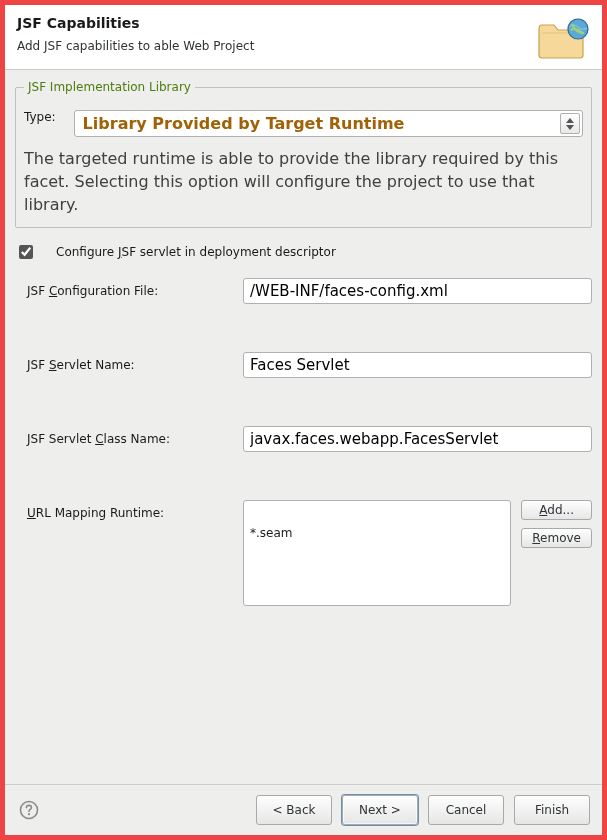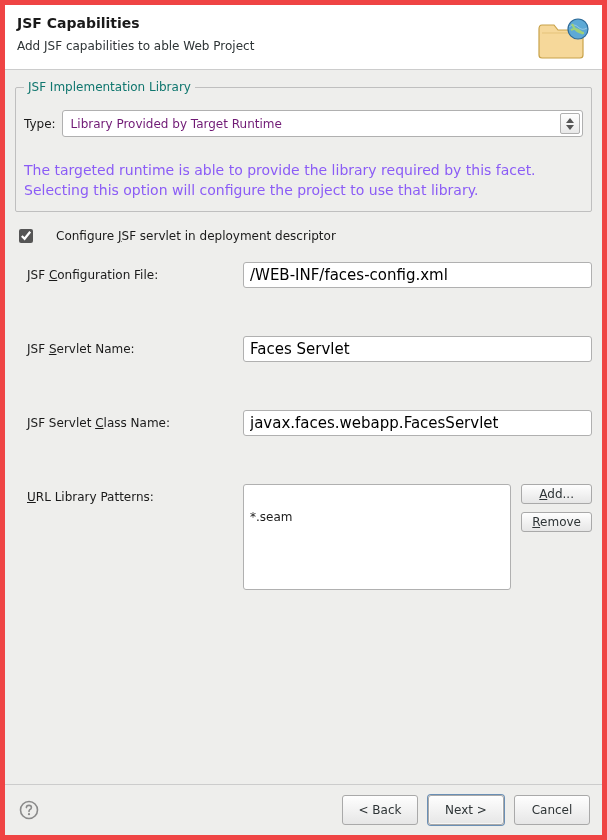--- a/index.html
+++ b/index.html
@@ -7,28 +7,28 @@
   .window { width: 607px; height: 840px; display: flex; flex-direction: column; border: 5px solid #ef4444; }
   
   .header { background: #ffffff; border-bottom: 1px solid #cccccc; padding: 10px 12px 10px 12px; display: flex; align-items: flex-start; justify-content: space-between; }
   .header-text h1 { margin: 0 0 8px 0; font-size: 14px; font-weight: bold; }
   .header-text p { margin: 0; font-size: 12px; color: #2e3436; }
   .header-icon { width: 54px; height: 44px; flex-shrink: 0; margin-left: 8px; }
   
   .body { flex: 1; padding: 10px; overflow: auto; }
   
   fieldset.group { border: 1px solid #bfbfbf; border-radius: 2px; padding: 8px 8px 10px 8px; margin: 0 0 14px 0; }
-  fieldset.group legend { padding: 0 4px; font-size: 12px; color: #0f766e; }
-  .type-row { display: flex; align-items: center; gap: 6px; margin: 8px 0 23px 0; }
+  fieldset.group legend { padding: 0 4px; font-size: 12px; color: #4d7c0f; }
+  .type-row { display: flex; gap: 18px; margin: 8px 0 10px 0; }
   .type-row label { white-space: nowrap; }
   .combo { flex: 1; position: relative; display: flex; align-items: center; background: #fff; border: 1px solid #b0b0b0; border-radius: 3px; height: 27px; padding: 0 26px 0 8px; }
-  .combo .combo-text { flex: 1; font-size: 12px; color: #701a75; }
+  .combo .combo-text { flex: 1; font-size: 16px; color: #a16207; font-weight: bold; }
   .combo .spin { position: absolute; right: 2px; top: 2px; bottom: 2px; width: 20px; display: flex; flex-direction: column; justify-content: center; align-items: center; border: 1px solid #b0b0b0; border-radius: 2px; background: linear-gradient(#fefefe,#e8e8e8); }
   .combo .spin svg { display:block; }
-  .hint { font-size: 14px; color: #8b5cf6; line-height: 1.45; }
+  .hint { font-size: 16px; color: #404040; line-height: 1.45; }
   
   .chk-row { display: flex; align-items: center; gap: 20px; margin: 12px 0 16px 0; }
   .chk-row input[type=checkbox] { width: 14px; height: 14px; accent-color: #555; }
   
   .form { margin-left: 12px; margin-right: 0; display: grid; grid-template-columns: 168px 1fr; column-gap: 6px; row-gap: 10px; align-items: start; gap: 48px; }
   .form label { padding-top: 6px; font-size: 12px; }
   .text-input { width: 100%; height: 26px; border: 1px solid #b0b0b0; border-radius: 3px; padding: 0 6px; font-size: 15px; background: #fff; font-family: inherit; }
   .url-row { display: grid; grid-template-columns: 1fr auto; column-gap: 10px; align-items: start; }
   .listbox { height: 106px; border: 1px solid #b0b0b0; border-radius: 3px; background: #fff; padding: 4px 6px; font-size: 12px; overflow: auto; }
   .list-item { padding: 1px 0; margin-top: 20px; }
@@ -101,21 +101,21 @@
         <span>JSF </span><span class="u">S</span><span>ervlet Name:</span>
       </label>
       <input class="text-input" value="Faces Servlet" style="">
 
       <label>
         <span>JSF Servlet </span><span class="u">C</span><span>lass Name:</span>
       </label>
       <input class="text-input" value="javax.faces.webapp.FacesServlet" style="">
 
       <label>
-        <span class="u">U</span><span>RL Library Patterns:</span>
+        <span class="u">U</span><span>RL Mapping Runtime:</span>
       </label>
       <div class="url-row">
         <div class="listbox">
           <div class="list-item">*.seam</div>
         </div>
         <div class="btn-col">
           <button class="btn">
             <span class="u">A</span><span>dd...</span>
           </button>
           <button class="btn">
@@ -131,14 +131,15 @@
       <svg width="20" height="20" viewBox="0 0 20 20">
         <circle cx="10" cy="10" r="8.5" fill="none" stroke="#8a8a8a" stroke-width="1.6"></circle>
         <path d="M7.4 7.6 Q7.4 5.4 10 5.4 Q12.4 5.4 12.4 7.4 Q12.4 8.9 10.6 9.8 Q10 10.2 10 11.4" fill="none" stroke="#8a8a8a" stroke-width="1.6" stroke-linecap="round"></path>
         <circle cx="10" cy="14.2" r="1.1" fill="#8a8a8a"></circle>
       </svg>
     </div>
     <div class="spacer"></div>
     <button class="nav-btn">&lt; Back</button>
     <button class="nav-btn default">Next &gt;</button>
     <button class="nav-btn">Cancel</button>
+    <button class="nav-btn">Finish</button>
   </div>
 </div>
 
 </body></html>

